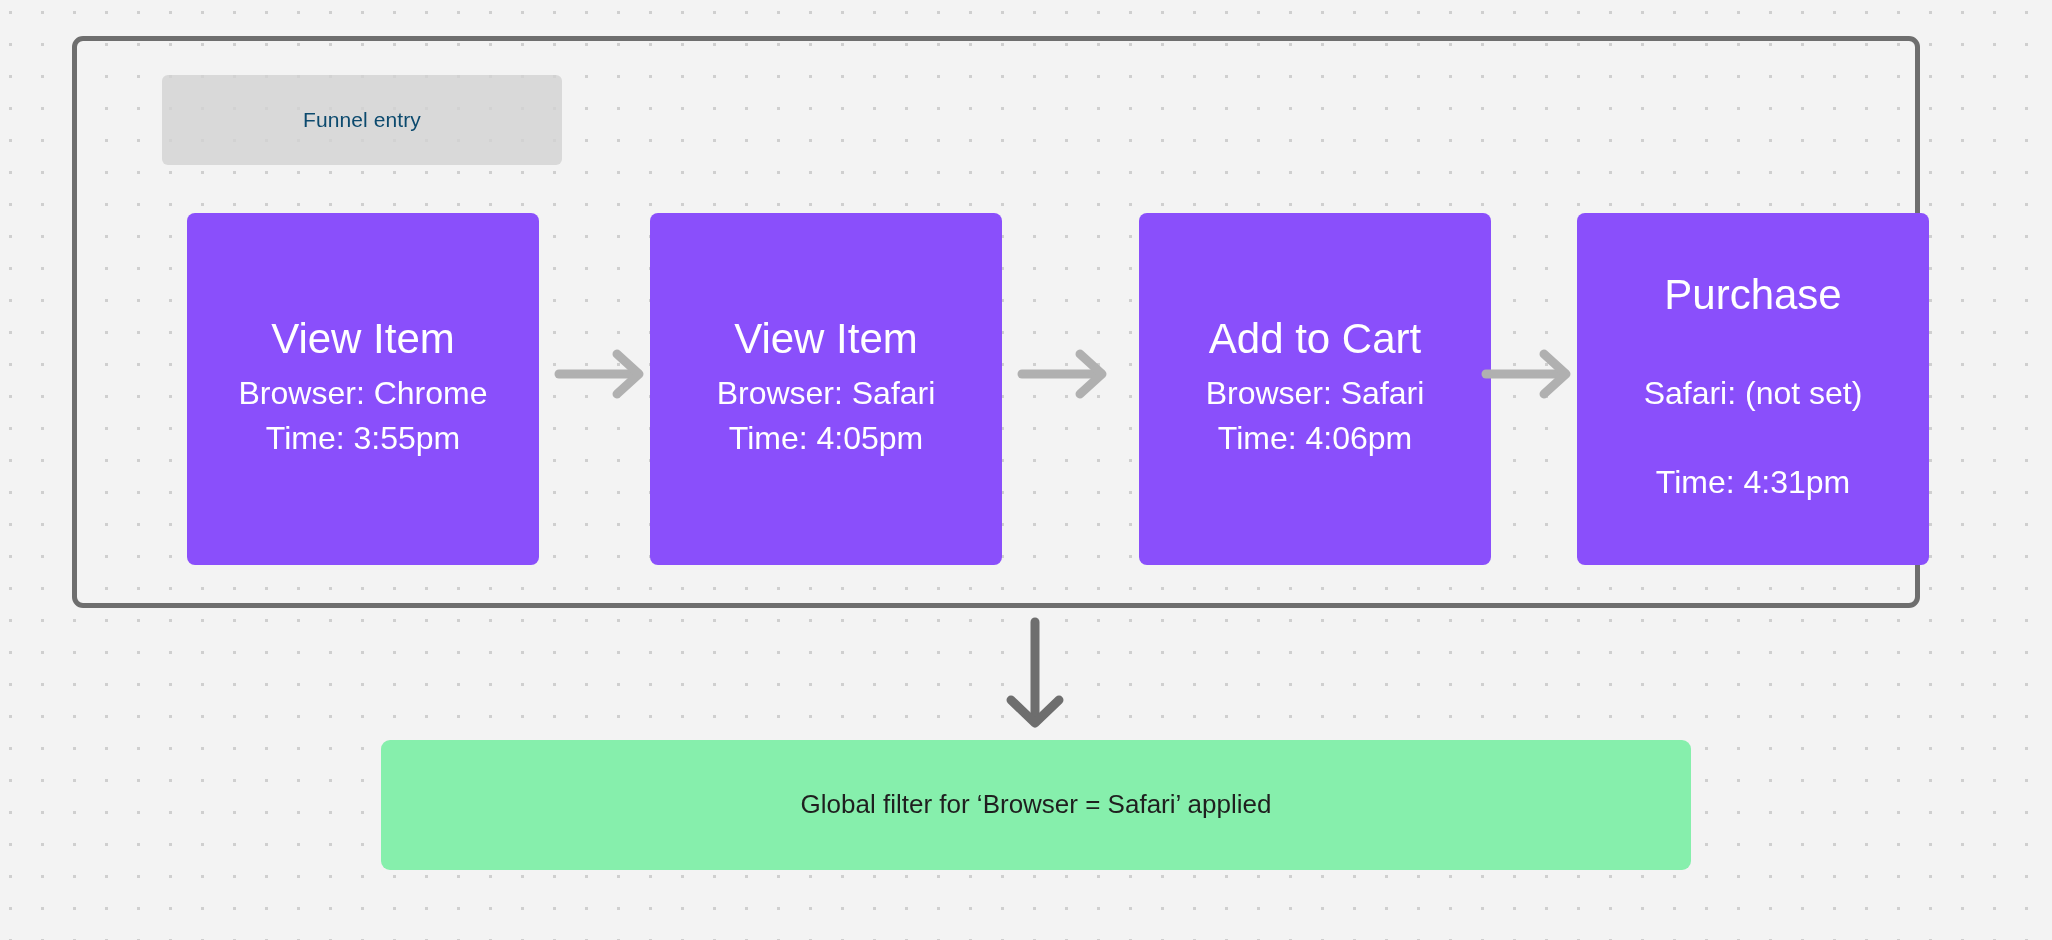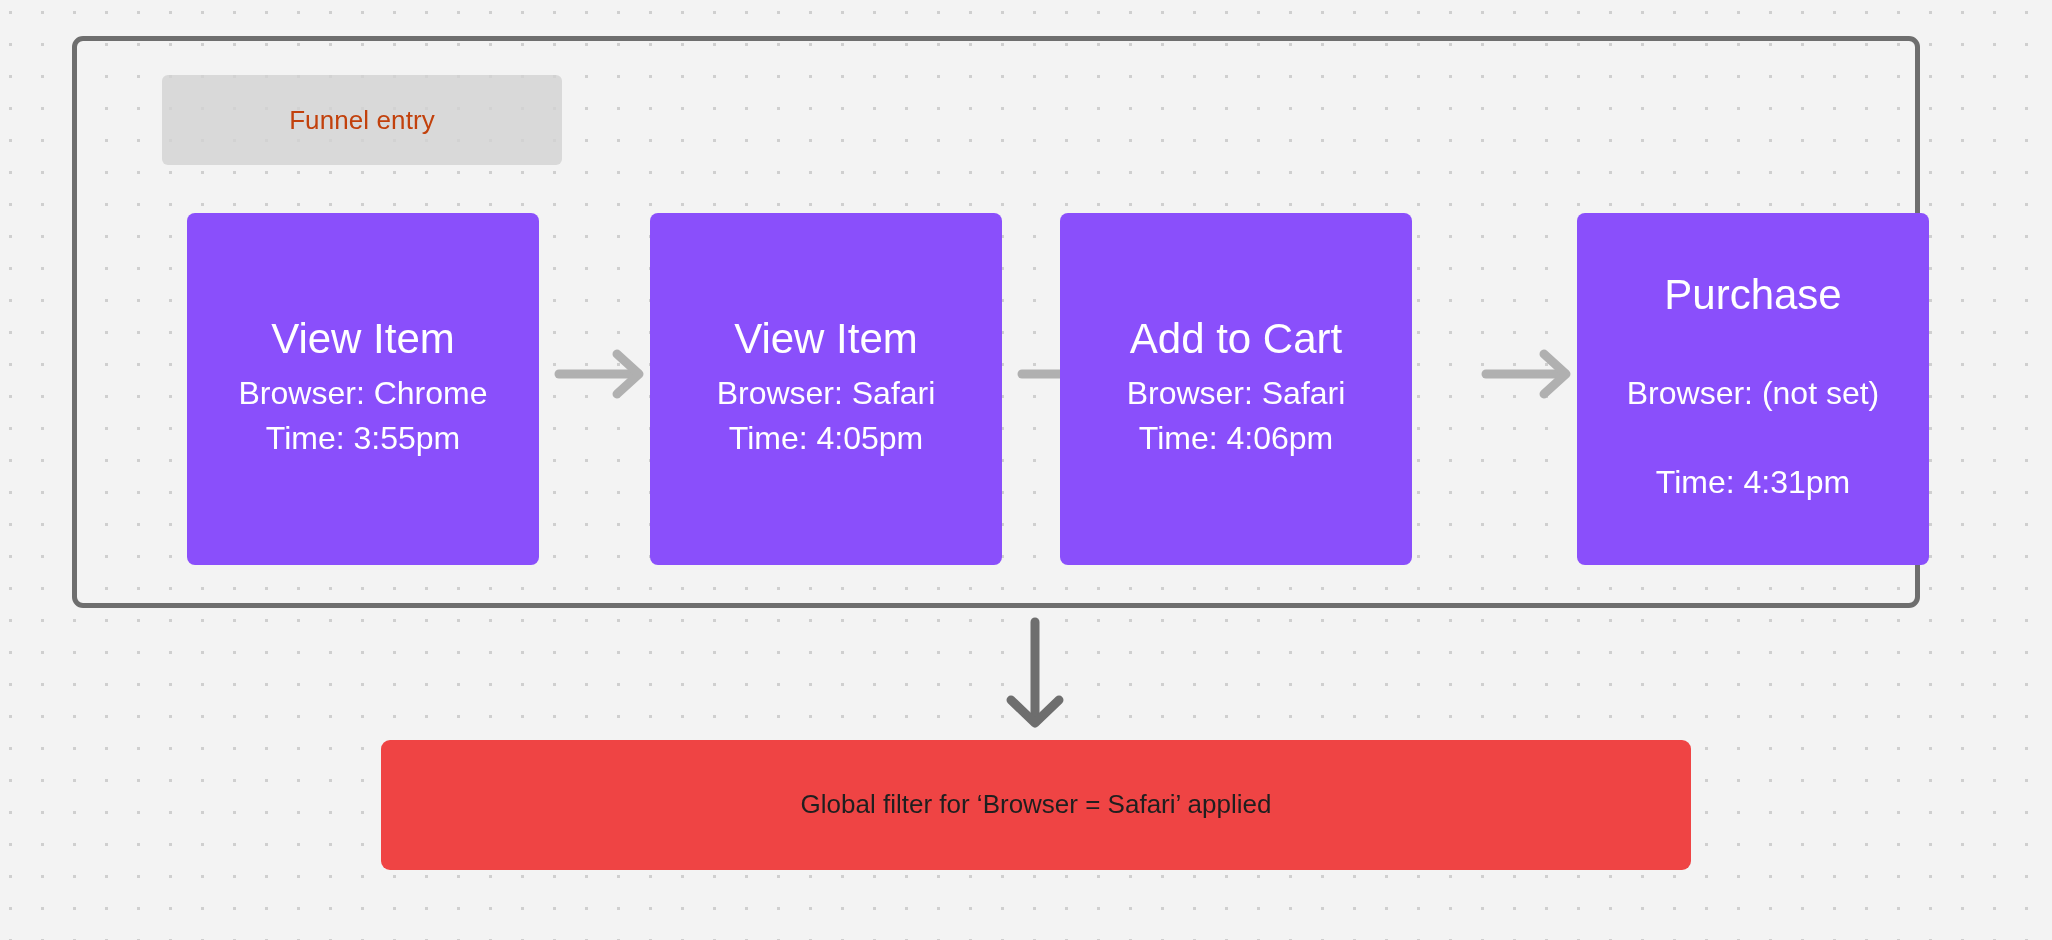--- a/index.html
+++ b/index.html
@@ -44,22 +44,22 @@
     top: 75px;
     width: 400px;
     height: 90px;
     background: rgba(210,210,210,0.80);
     border-radius: 6px;
     display: flex;
     align-items: center;
     justify-content: center;
   }
   #funnel-entry-label .label-text {
-    font-size: 26px;
-    color: #c2410c;
+    font-size: 21px;
+    color: #0c4a6e;
     letter-spacing: .1px;
   }
 
   
   .step-card {
     position: absolute;
     top: 198px;
     width: 352px;
     height: 352px;
     background: #8a4ffb;
@@ -82,21 +82,21 @@
   }
   .step-meta {
     font-size: 32px;
     line-height: 1.42;
     font-weight: 400;
     white-space: nowrap;
   }
 
   #step-card-0 { left: 187px; }
   #step-card-1 { left: 650px; }
-  #step-card-2 { left: 1060px; }
+  #step-card-2 { left: 1139px; }
   #step-card-3 { left: 1577px; gap: 44px; }
 
   
   .arrow-h {
     position: absolute;
     top: 347px;
     width: 96px;
     height: 54px;
   }
   #arrow-h-0 { left: 554px; }
@@ -112,21 +112,21 @@
     height: 116px;
   }
 
   
   #filter-banner {
     position: absolute;
     left: 381px;
     top: 740px;
     width: 1310px;
     height: 130px;
-    background: #ef4444;
+    background: #86efac;
     border-radius: 9px;
     display: flex;
     flex-direction: column;
     align-items: center;
     justify-content: center;
   }
   #filter-banner .banner-line {
     font-size: 26px;
     line-height: 1.45;
     color: #1f1f1f;
@@ -178,21 +178,21 @@
 
 <svg class="arrow-h" id="arrow-h-2" viewBox="0 0 96 54">
   <g fill="none" stroke="#b0b0b0" stroke-width="9" stroke-linecap="round" stroke-linejoin="round">
     <line x1="5" y1="27" x2="84" y2="27"></line>
     <polyline points="63,7 85,27 63,47"></polyline>
   </g>
 </svg>
 
 <div class="step-card" id="step-card-3">
   <div class="step-title">Purchase</div>
-  <div class="step-meta">Browser: (not set)</div>
+  <div class="step-meta">Safari: (not set)</div>
   <div class="step-meta">Time: 4:31pm</div>
 </div>
 
 <svg id="arrow-down" viewBox="0 0 70 116">
   <g fill="none" stroke="#6e6e6e" stroke-width="9" stroke-linecap="round" stroke-linejoin="round">
     <line x1="35" y1="6" x2="35" y2="105"></line>
     <polyline points="11,84 35,107 59,84"></polyline>
   </g>
 </svg>
 

